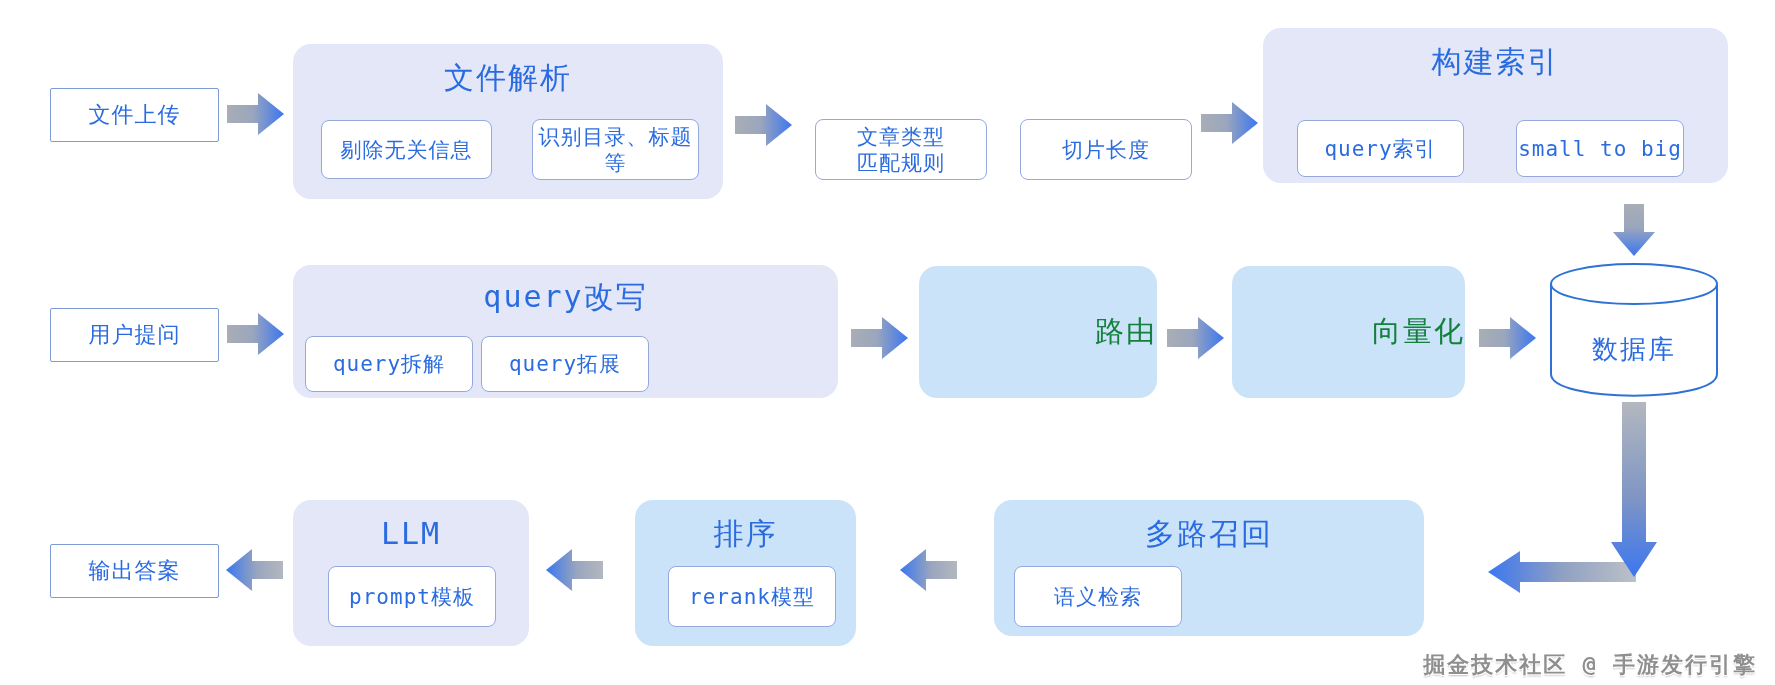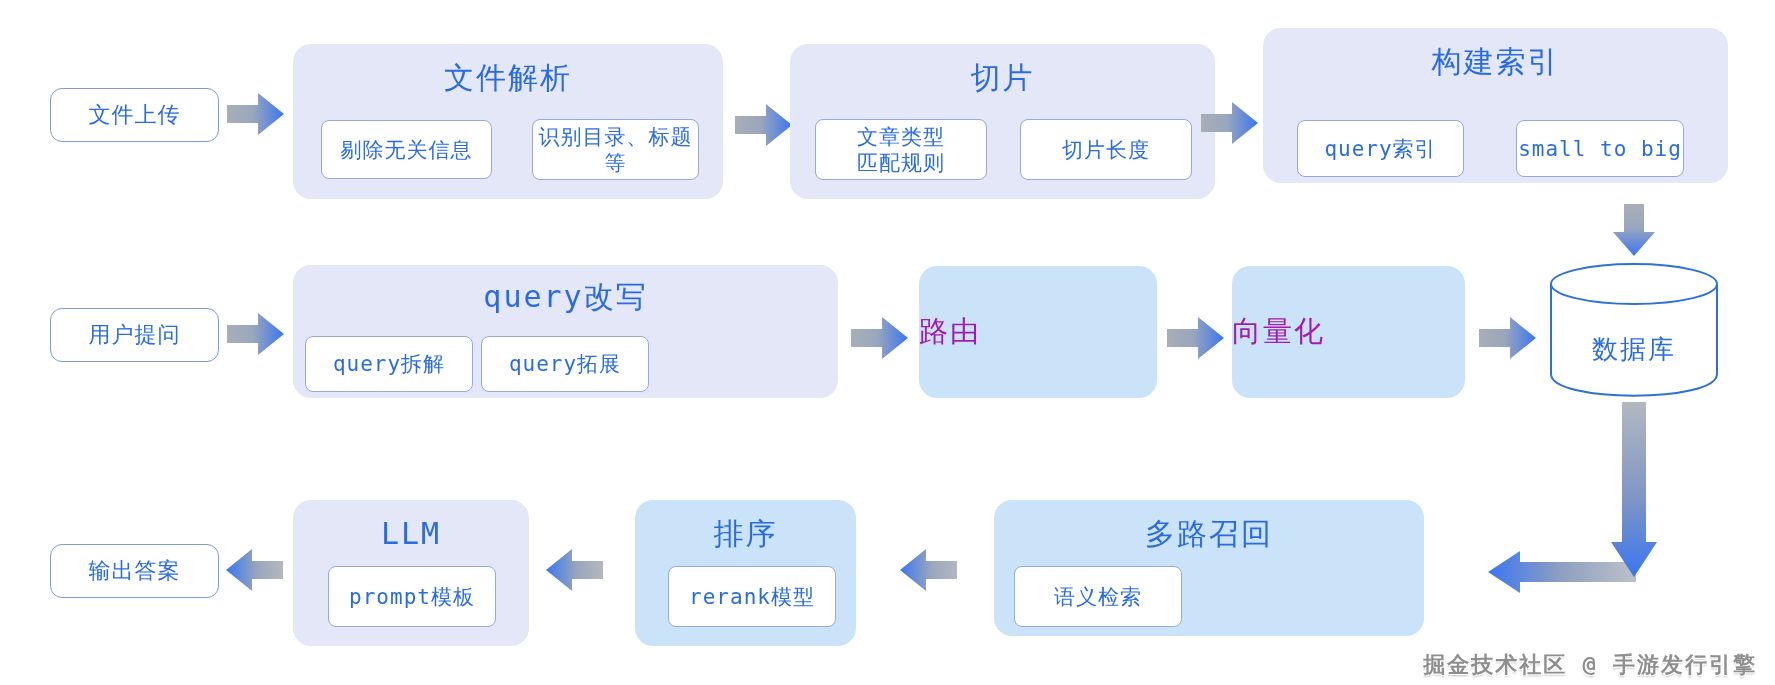--- a/index.html
+++ b/index.html
@@ -5,21 +5,21 @@
   html,body{margin:0;padding:0;background:#ffffff;}
   body{
     width:1775px;height:685px;position:relative;overflow:hidden;
     font-family:"DejaVu Sans Mono","DejaVu Sans","Liberation Sans",sans-serif;
   }
   .canvas{position:absolute;left:0;top:0;width:1775px;height:685px;}
 
   
   .side-box{
     position:absolute;width:167px;height:52px;
-    background:#ffffff;border:1.6px solid #7d9bd4;border-radius:12px;
+    background:#ffffff;border:1.6px solid #7d9bd4;border-radius:2px;
     display:flex;align-items:center;justify-content:center;
     color:#2a6ce0;font-size:22px;letter-spacing:1px;
   }
 
   
   .group{position:absolute;border-radius:18px;}
   .group.lav{background:#e3e7f8;}
   .group.blu{background:#cbe3f8;}
   .group-title{
     position:absolute;left:0;right:0;top:14px;text-align:center;
@@ -30,22 +30,22 @@
   .sub{
     position:absolute;background:#ffffff;border:1.4px solid #95a9dd;border-radius:8px;
     display:flex;align-items:center;justify-content:center;text-align:center;
     color:#2a6ce0;font-size:21px;line-height:26px;letter-spacing:1px;
     white-space:pre-line;
   }
 
   
   .node{
     position:absolute;border-radius:18px;background:#cbe3f8;
-    display:flex;align-items:center;justify-content:flex-start;
-    color:#a21caf;font-size:29px;letter-spacing:2px;
+    display:flex;align-items:center;justify-content:flex-end;
+    color:#15803d;font-size:29px;letter-spacing:2px;
   }
 
   .arrow{position:absolute;}
 
   
   .db{position:absolute;text-decoration:underline;}
   .db-label{
     position:absolute;left:0;right:0;top:72px;text-align:center;
     color:#2a6ce0;font-size:26px;letter-spacing:2px;
   }
@@ -103,23 +103,20 @@
     <div class="group-title">文件解析</div>
   </div>
   <div class="sub" style="left:321px;top:120px;width:169px;height:57px">剔除无关信息</div>
   <div class="sub" style="left:532px;top:119px;width:165px;height:59px">识别目录、标题
 等</div>
 
   <svg class="arrow" style="left:734px;top:103px" width="60" height="44">
     <polygon points="1,13 32,13 32,1 58,22 32,43 32,31 1,31" fill="url(#g-right)"></polygon>
   </svg>
 
-  <div class="group lav" style="left:790px;top:44px;width:425px;height:155px">
-    <div class="group-title">切片</div>
-  </div>
   <div class="sub" style="left:815px;top:119px;width:170px;height:59px">文章类型
 匹配规则</div>
   <div class="sub" style="left:1020px;top:119px;width:170px;height:59px">切片长度</div>
 
   <svg class="arrow" style="left:1200px;top:101px" width="60" height="44">
     <polygon points="1,13 32,13 32,1 58,22 32,43 32,31 1,31" fill="url(#g-right)"></polygon>
   </svg>
 
   <div class="group lav" style="left:1263px;top:28px;width:465px;height:155px">
     <div class="group-title">构建索引</div>

